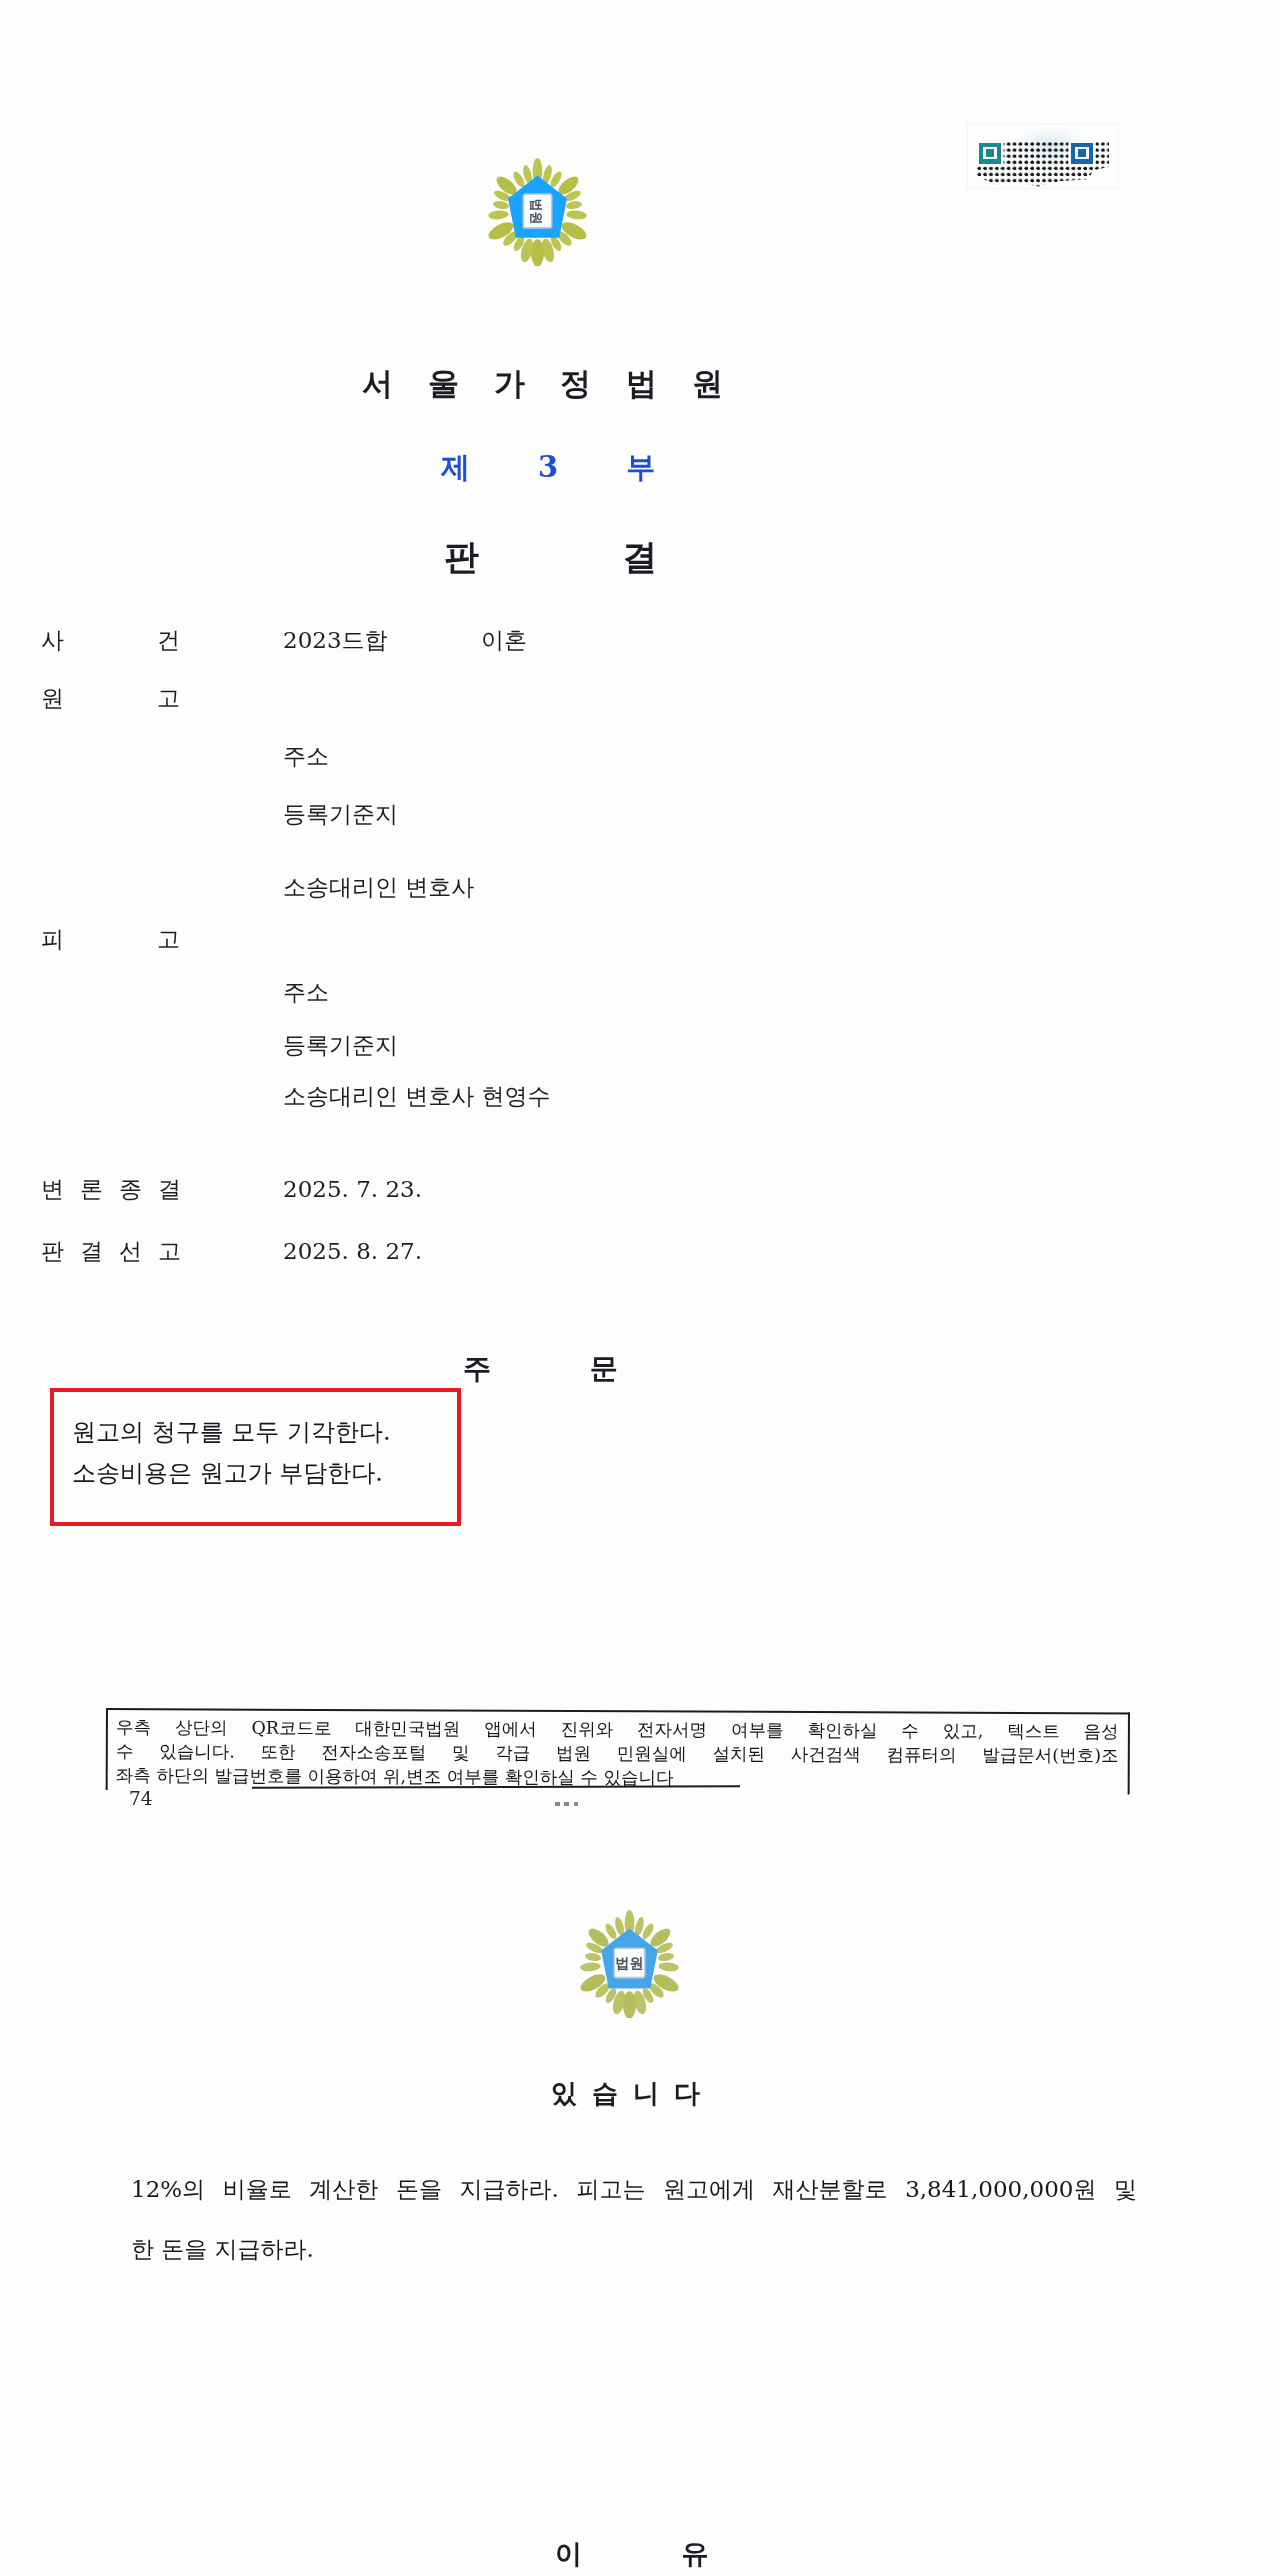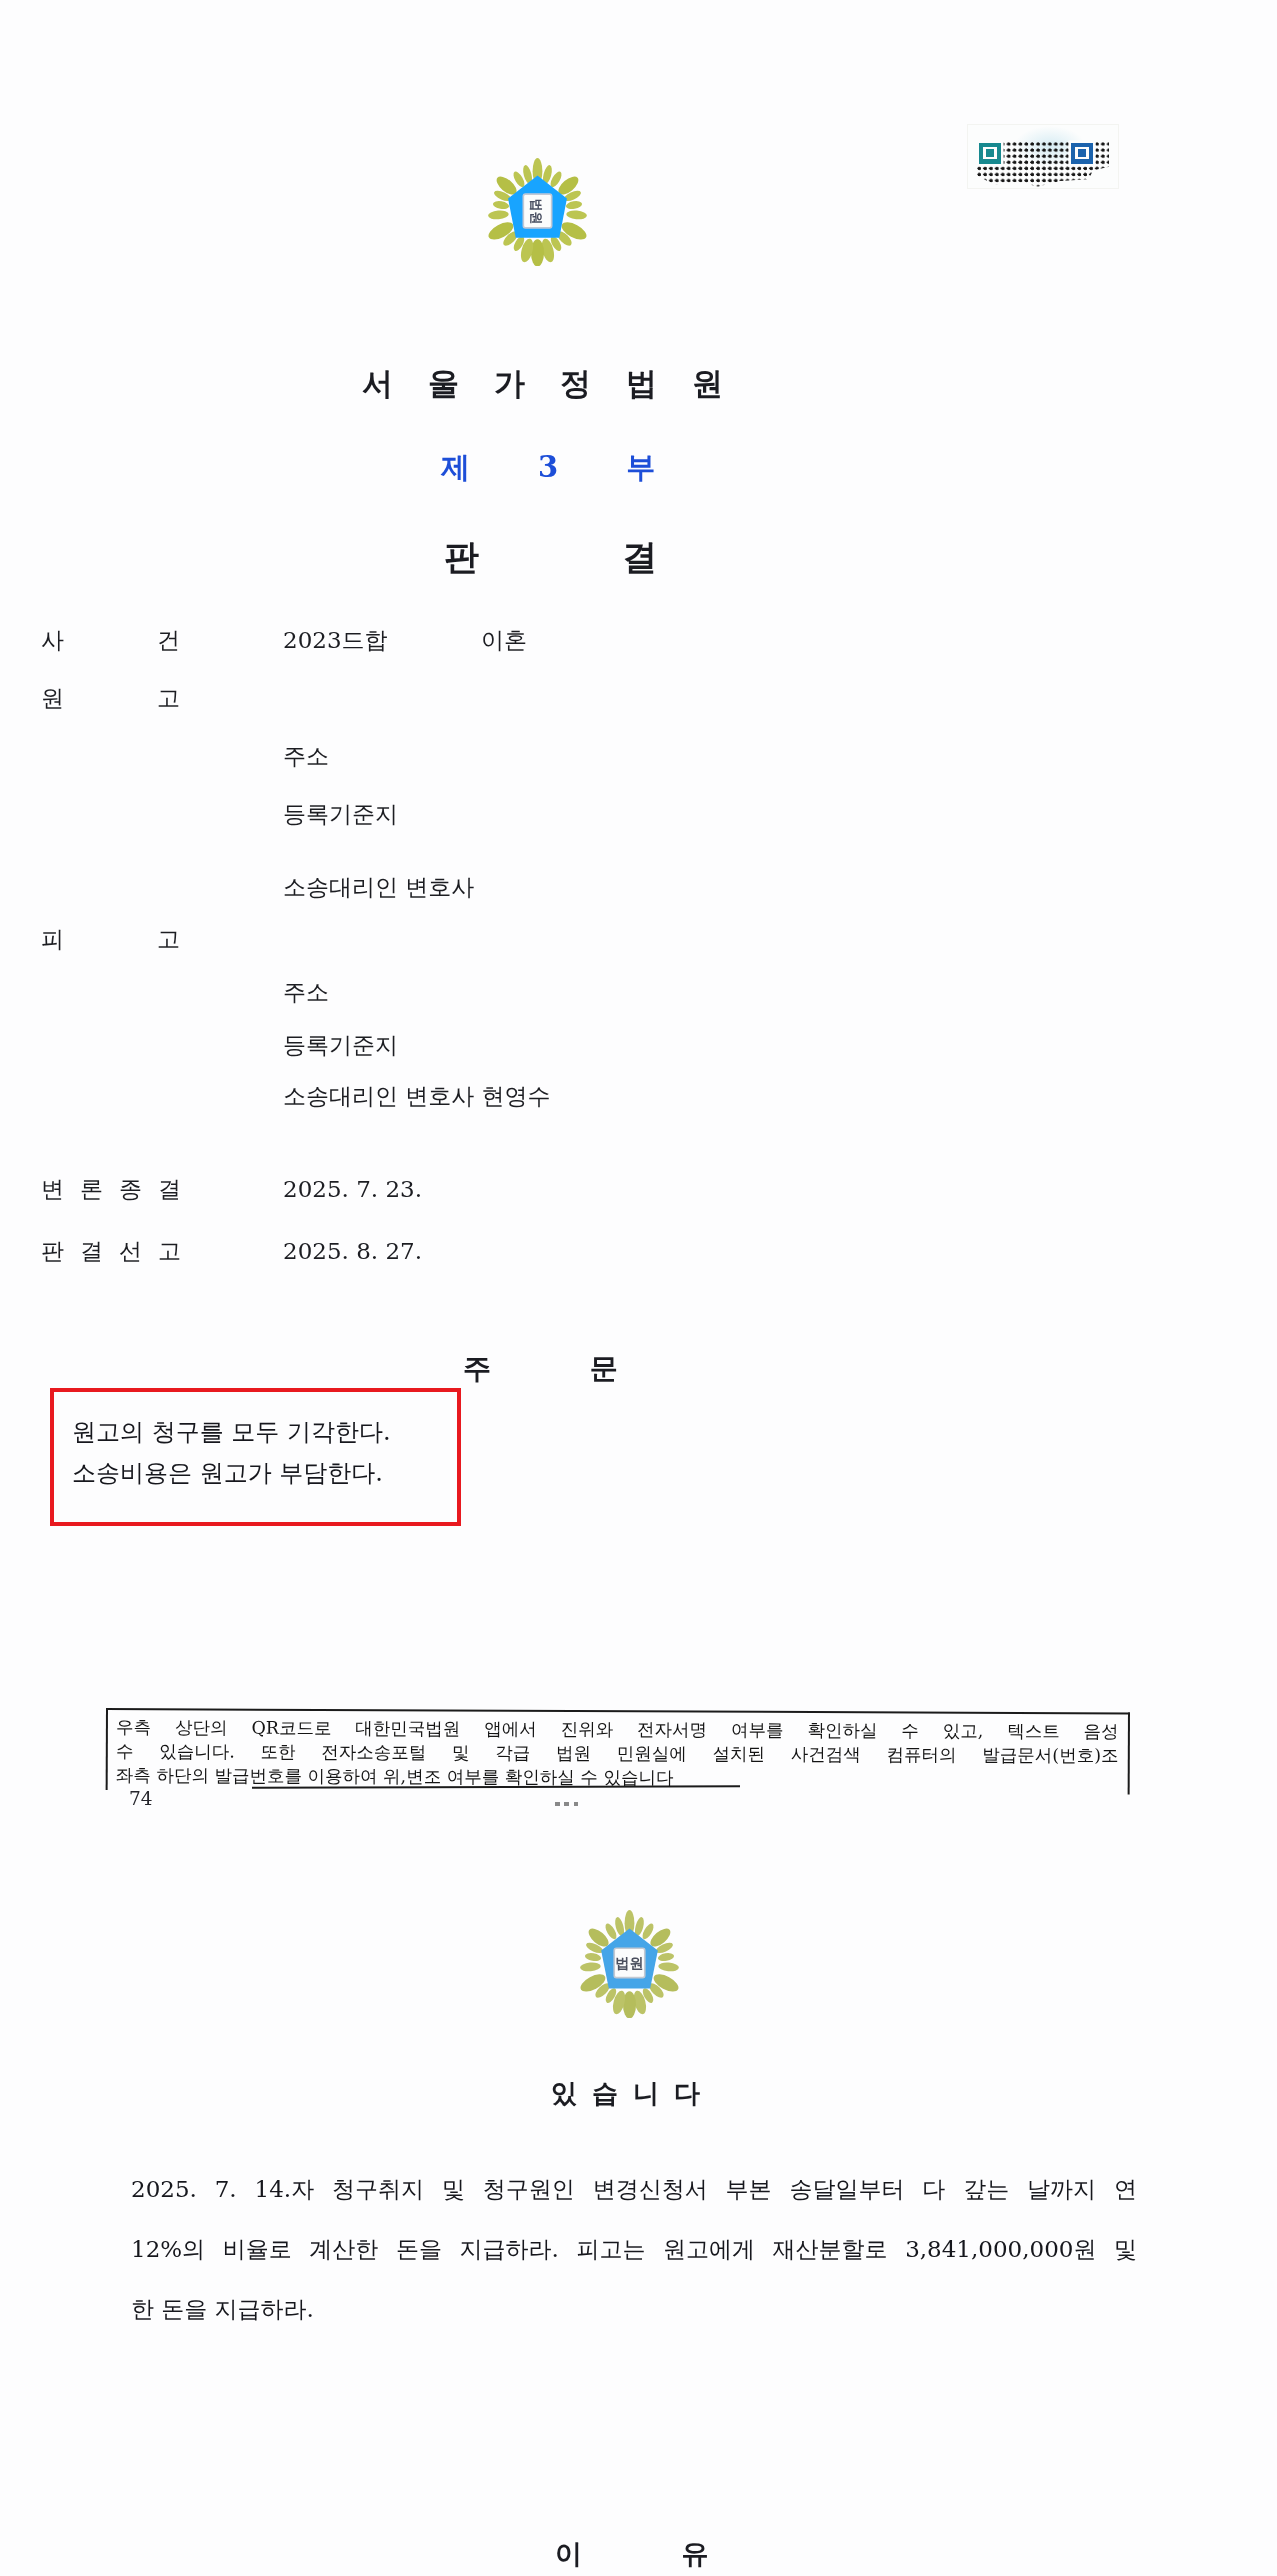--- a/index.html
+++ b/index.html
@@ -170,19 +170,18 @@
 
 <svg class="abs emblem2" viewBox="0 0 200 200">
   <use href="#petals"></use>
   <path d="M100 36 L152 76 L138 146 L62 146 L48 76 Z" fill="#45a5e8"></path>
   <rect x="72" y="72" width="56" height="54" rx="4" fill="#fbfcfc" stroke="#c3c9d2" stroke-width="3"></rect>
   <text class="emblem-text" x="100" y="108" font-size="26" fill="#4a4f5e" text-anchor="middle">법원</text>
 </svg>
 
 <div class="abs claim-heading">있습니다</div>
 <div class="abs claim-par">
-  <div class="jline">2025. 7. 14.자 청구취지 및 청구원인 변경신청서 부본 송달일부터 다 갚는 날까지 연</div>
   <div class="jline">12%의 비율로 계산한 돈을 지급하라. 피고는 원고에게 재산분할로 3,841,000,000원 및</div>
   <div class="jline-last">한 돈을 지급하라.</div>
 </div>
 
 <div class="abs reason-heading">이 유</div>
 
 
 </body></html>

